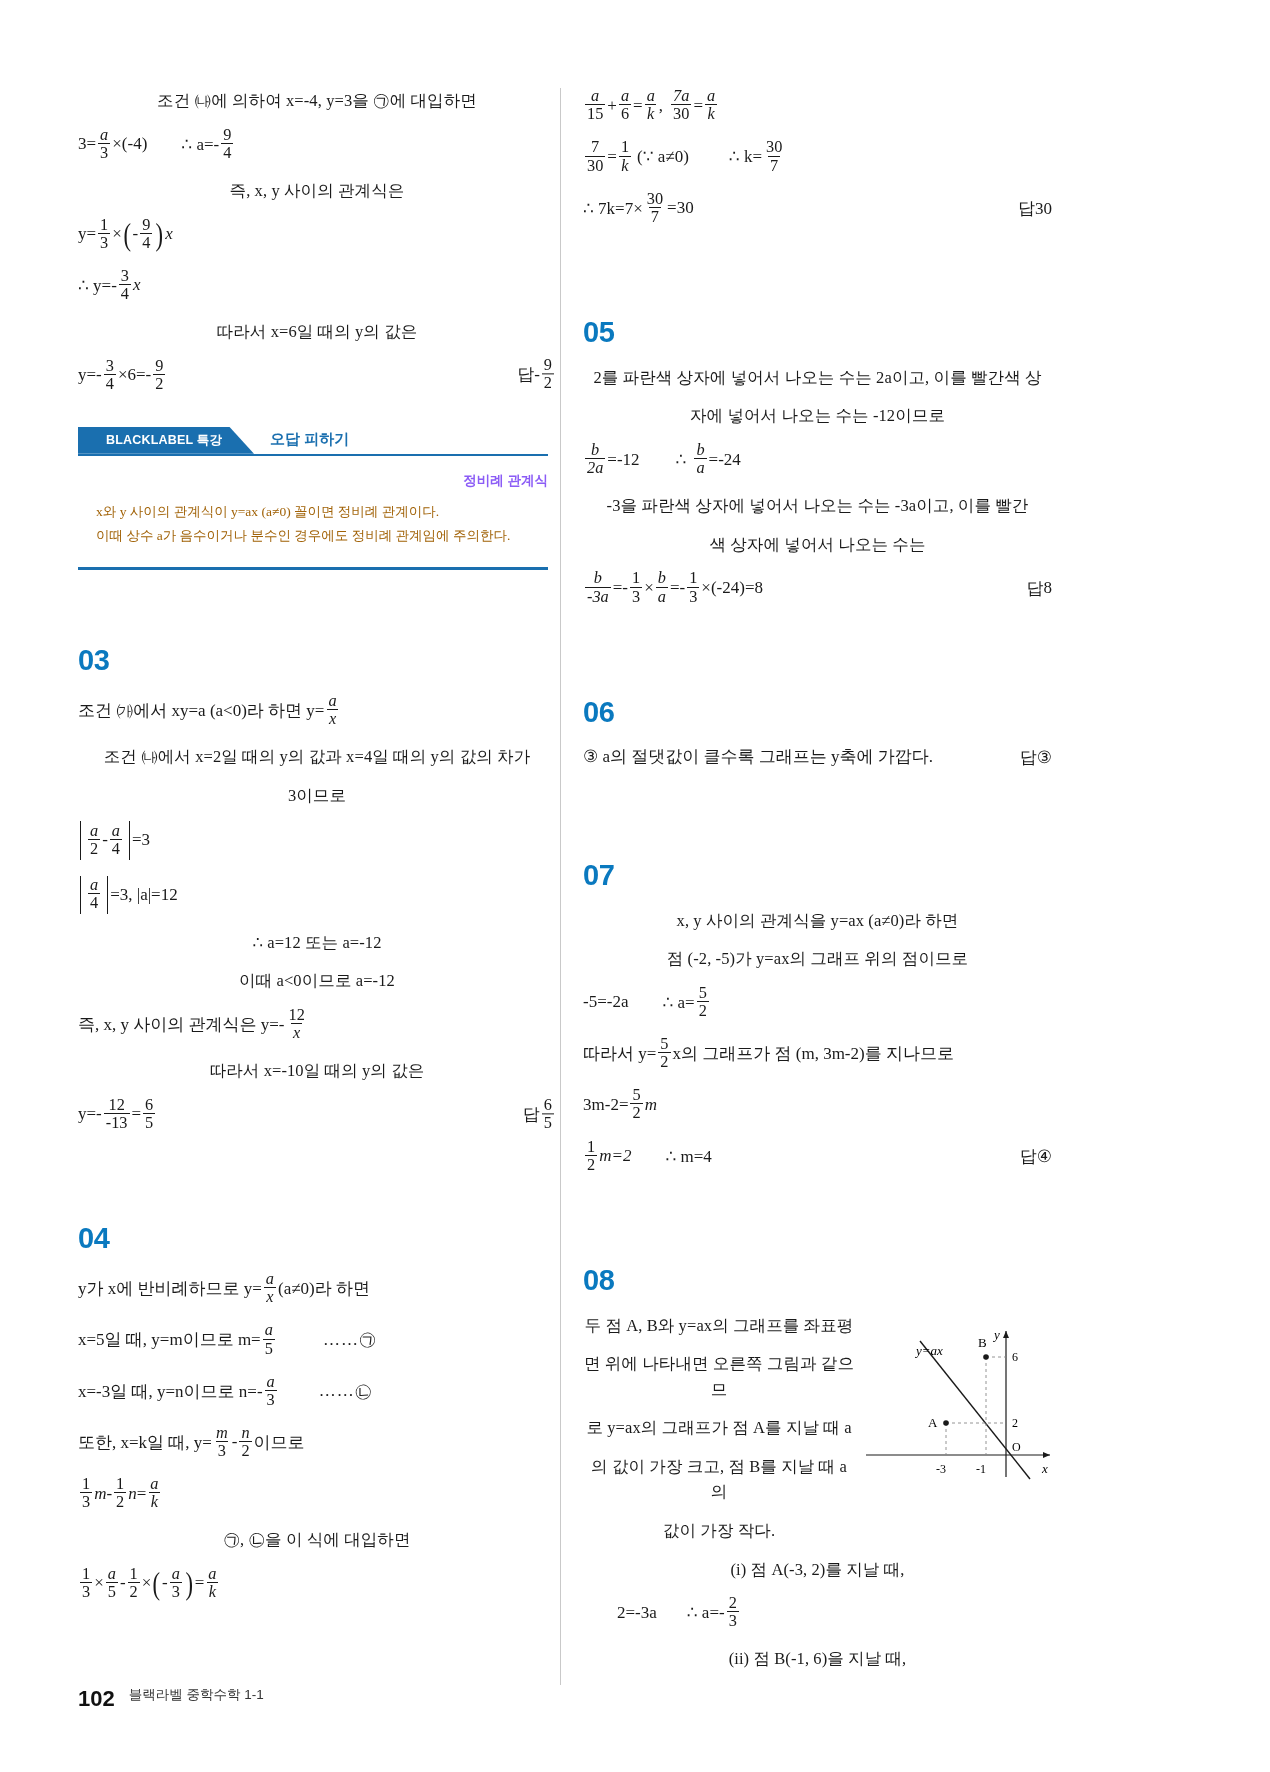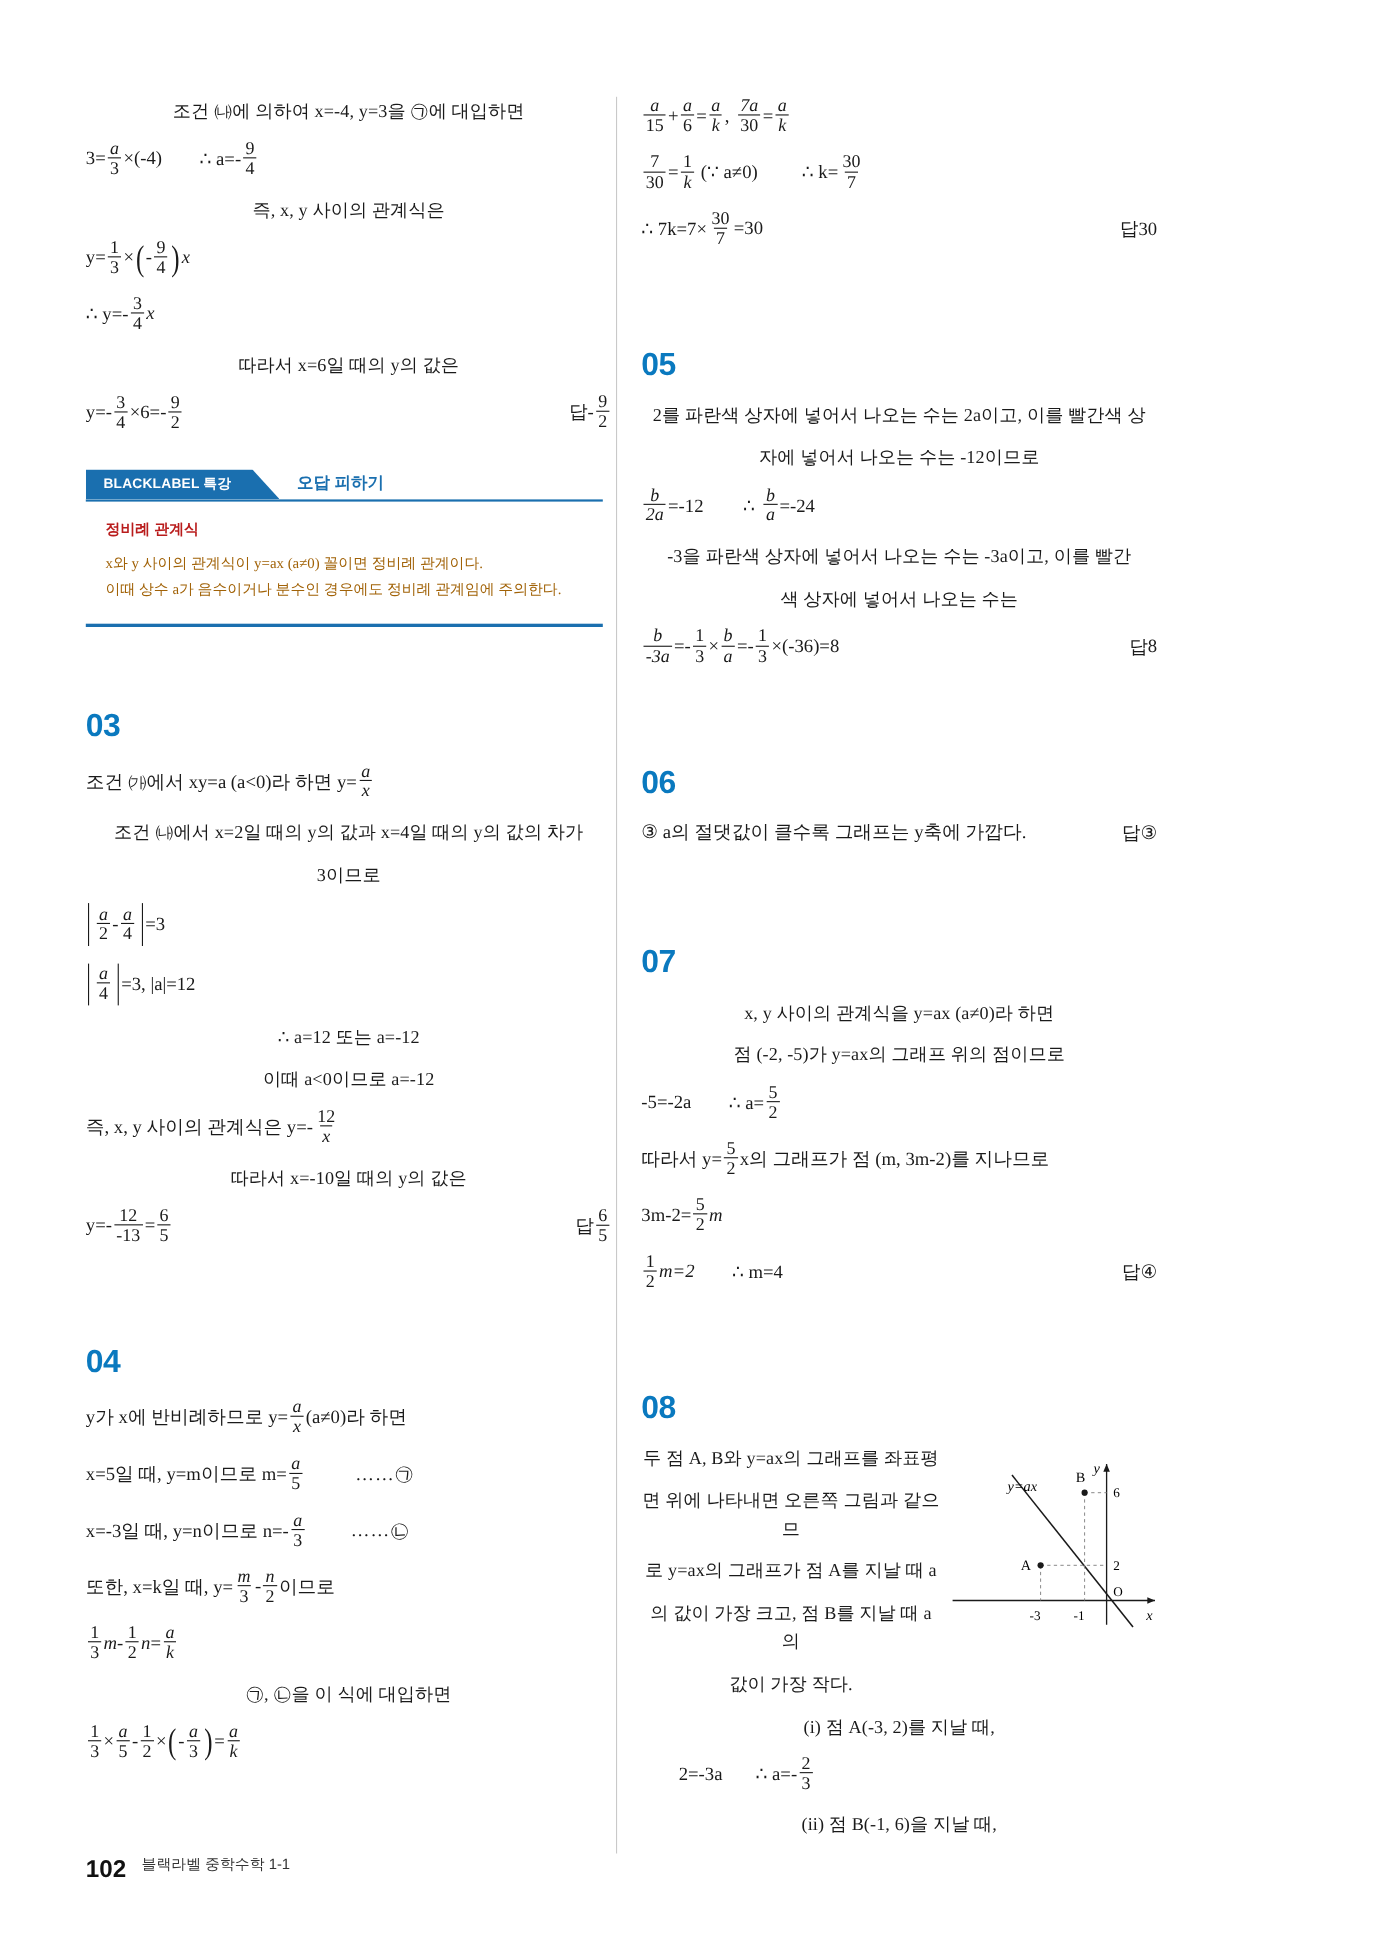--- a/index.html
+++ b/index.html
@@ -114,21 +114,21 @@
     height: 27px;
     width: 176px;
     background: #1a6faf;
     color: #ffffff;
     font-family: "Liberation Sans", sans-serif;
     font-size: 12.5px;
     font-weight: bold;
     letter-spacing: 0.2px;
     display: flex;
     align-items: center;
-    padding-left: 16px;
+    padding-left: 28px;
     box-sizing: border-box;
     clip-path: polygon(0 0, 86% 0, 100% 100%, 0 100%);
   }
   .tk-title {
     position: absolute;
     left: 192px;
     top: 3px;
     color: #1a6faf;
     font-family: "Liberation Sans", sans-serif;
     font-size: 15px;
@@ -137,22 +137,23 @@
   .tk-rule {
     height: 2.5px;
     background: #1a6faf;
     width: 100%;
   }
   .tk-body { padding: 16px 0 14px 18px; }
   .tk-sub {
     font-family: "Liberation Sans", sans-serif;
     font-weight: bold;
     font-size: 13.5px;
-    color: #b91c1c;
+    color: #8b5cf6;
     margin-bottom: 10px;
+    text-align: right;
   }
   .tk-p {
     font-size: 13.5px;
     line-height: 1.75;
     color: #a16207;
   }
   .tk-bottom { height: 2.5px; background: #1a6faf; width: 100%; margin-top: 6px;}
 
   
   .q08-wrap { position: relative; }
@@ -547,21 +548,21 @@
       <span>×</span>
       <span class="frac">
         <span class="num mi">b</span>
         <span class="den mi">a</span>
       </span>
       <span>=-</span>
       <span class="frac">
         <span class="num">1</span>
         <span class="den">3</span>
       </span>
-      <span>×(-36)=8</span>
+      <span>×(-24)=8</span>
       <span class="ans-inline">
         <span class="lbl">답</span>
         <span>8</span>
       </span>
     </div>
 
     <div class="gap-lg"></div>
 
     <div class="qnum">06</div>
     <div class="mathline">

